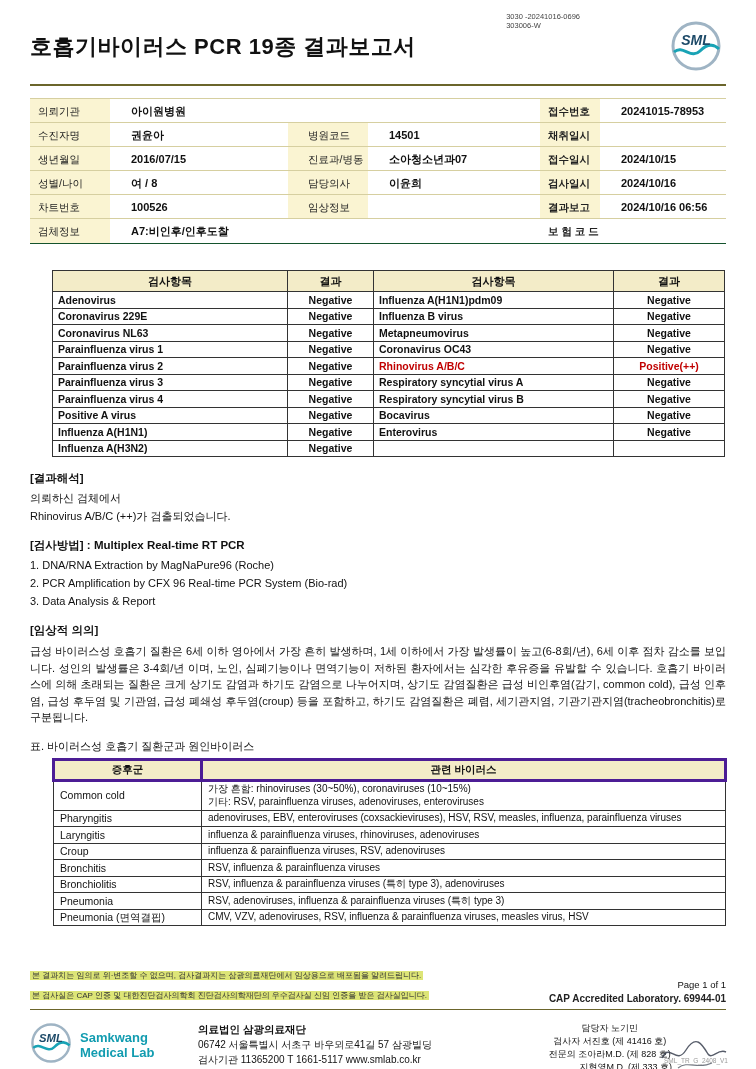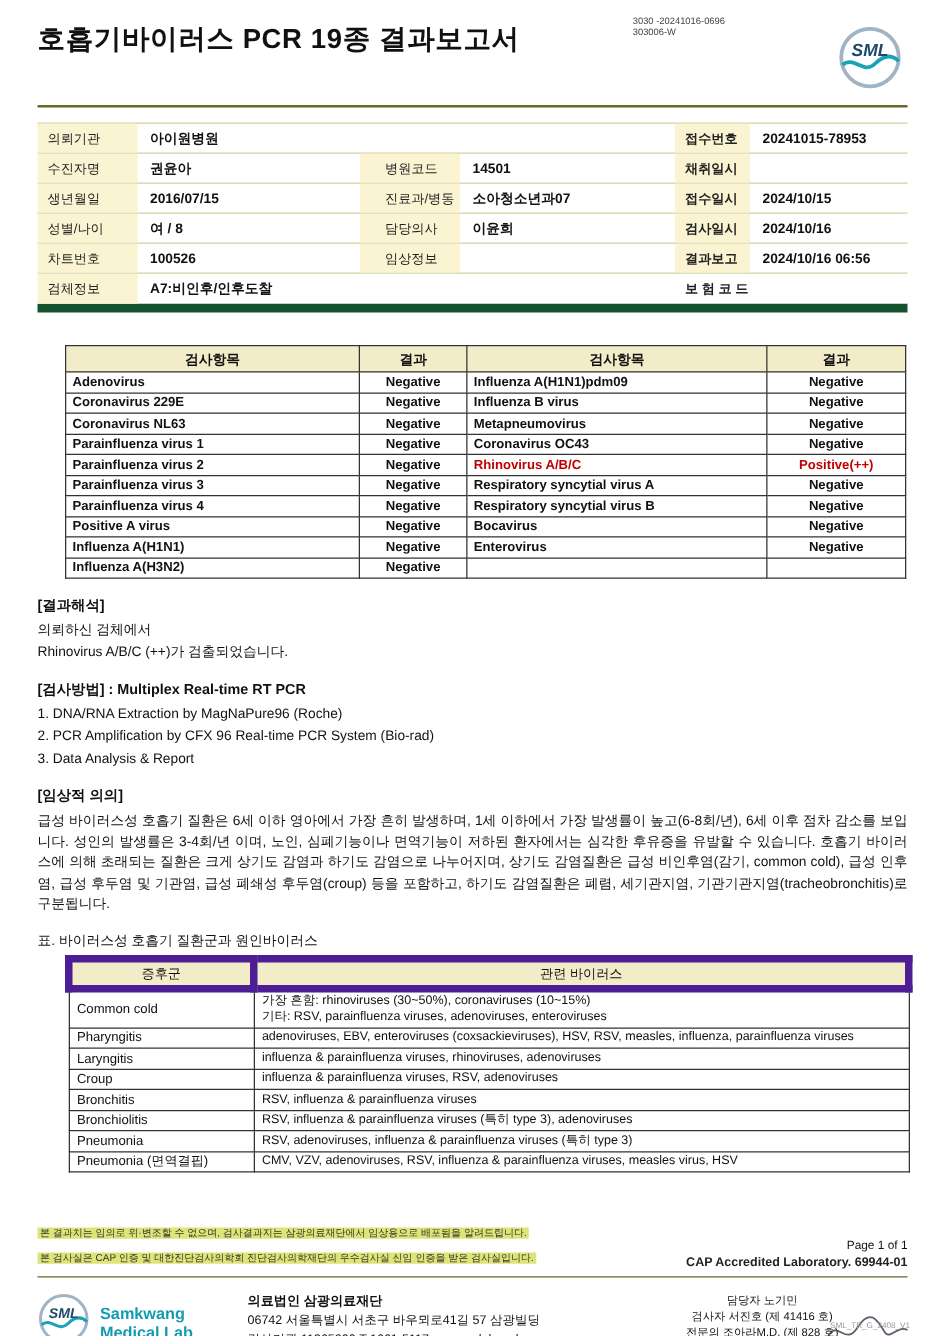--- a/index.html
+++ b/index.html
@@ -9,56 +9,56 @@
   *{box-sizing:border-box;}
   html,body{margin:0;padding:0;}
   body{
     width:756px;height:1069px;background:#fff;color:#111;
     font-family:"Liberation Sans",sans-serif;position:relative;overflow:hidden;
   }
   .content{padding:0 30px;position:relative;height:100%;}
 
   
   .header{position:relative;height:86px;border-bottom:2px solid var(--olive,#6b652b);}
-  .title{position:absolute;left:0;top:16px;font-size:22px;font-weight:600;letter-spacing:0.5px;}
+  .title{position:absolute;left:0;top:32px;font-size:22px;font-weight:600;letter-spacing:0.5px;}
   .doc-codes{position:absolute;right:146px;top:12px;font-size:7.5px;line-height:9px;color:#444;}
   .logo-top{position:absolute;right:4px;top:20px;}
 
   
-  .info-table{margin-top:12px;border-bottom:7px solid #14532d;border-top:1px solid var(--infoborder,#d6cfa0);}
+  .info-table{margin-top:12px;border-bottom:1px solid #14532d;border-top:1px solid var(--infoborder,#d6cfa0);}
   .info-row{display:flex;height:24px;line-height:24px;border-bottom:1px solid var(--infoborder,#d6cfa0);font-size:10.5px;}
   .info-row:last-child{border-bottom:none;}
   .info-row > :nth-child(1){width:80px;}
   .info-row > :nth-child(2){width:178px;}
   .info-row > :nth-child(3){width:80px;padding-left:20px;}
   .info-row > :nth-child(4){width:172px;}
   .info-row > :nth-child(5){width:60px;font-weight:bold;}
   .info-row > :nth-child(6){width:124px;}
   .info-label{background:var(--labelbg,#faf4d2);padding-left:8px;color:#222;}
   .info-label.empty{background:transparent;}
-  .info-value{padding-left:10px;font-weight:bold;font-size:11px;}
+  .info-value{padding-left:21px;font-weight:bold;font-size:11px;}
 
   
   table.results{border-collapse:collapse;table-layout:fixed;width:672px;margin:26px 0 0 22px;font-size:10.5px;}
   table.results th{background:var(--thbg,#f3ecc8);border:1px solid #333;font-size:11px;font-weight:bold;padding:2.5px 0;}
   table.results td{border:1px solid #333;padding:1px 5px;height:16.5px;}
   table.results td.name{font-weight:bold;text-align:left;}
   table.results td.result{text-align:center;font-weight:bold;}
   .red{color:var(--red,#c00000) !important;}
 
   
   .section{margin-top:14px;font-size:11px;}
   .sec-head{font-weight:bold;font-size:11.5px;margin-bottom:5px;}
   .sec-line{margin:3px 0;line-height:15px;}
   .clinical-p{line-height:16.5px;text-align:justify;margin-top:4px;}
   .tbl-caption{font-size:11px;margin:13px 0 4px 0;}
 
   
   table.syndrome{border-collapse:collapse;table-layout:fixed;width:672px;margin-left:22px;font-size:10px;}
-  table.syndrome th{background:var(--thbg,#f3ecc8);border:6px solid #4c1d95;font-size:10.5px;font-weight:normal;padding:2px 0;}
+  table.syndrome th{background:var(--thbg,#f3ecc8);border:3px solid #4c1d95;font-size:10.5px;font-weight:bold;padding:2px 0;}
   table.syndrome td{border:1px solid #333;padding:1.5px 6px;vertical-align:middle;line-height:12.5px;}
   td.syn{font-size:10.5px;}
   td.vir{white-space:pre-line;}
 
   
   .foot-notes{display:flex;justify-content:space-between;margin-top:38px;align-items:flex-end;}
   .notes-left div{margin-bottom:2px;}
   .hl{background:var(--highlight,#dde577);font-size:8px;color:#333;padding:0 2px;line-height:11px;}
   .notes-right{text-align:right;}
   .pageno{font-size:9.5px;margin-bottom:3px;}

